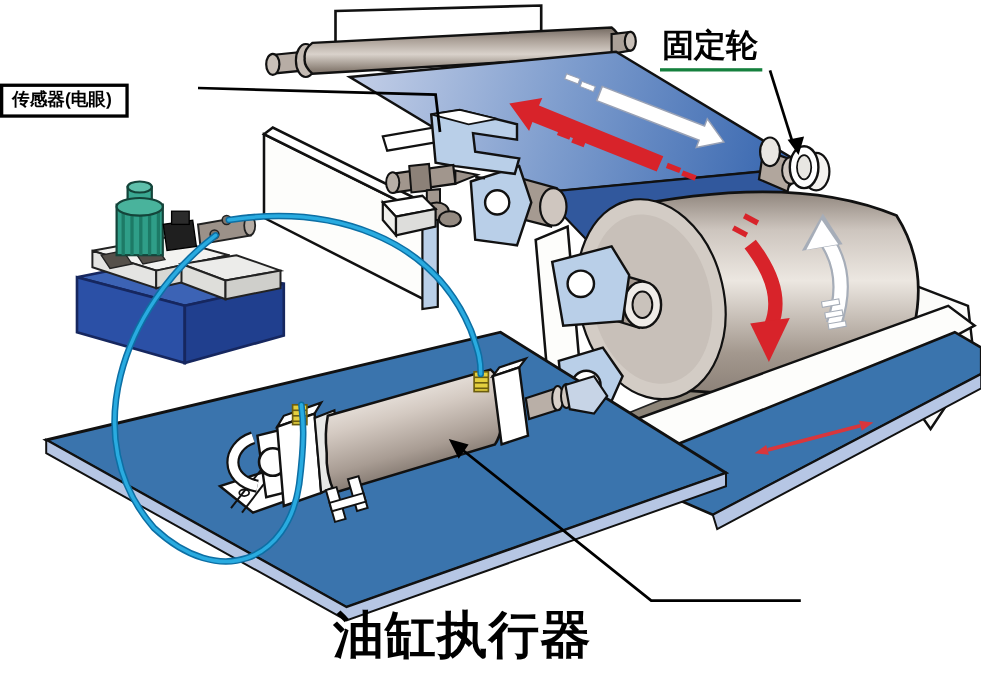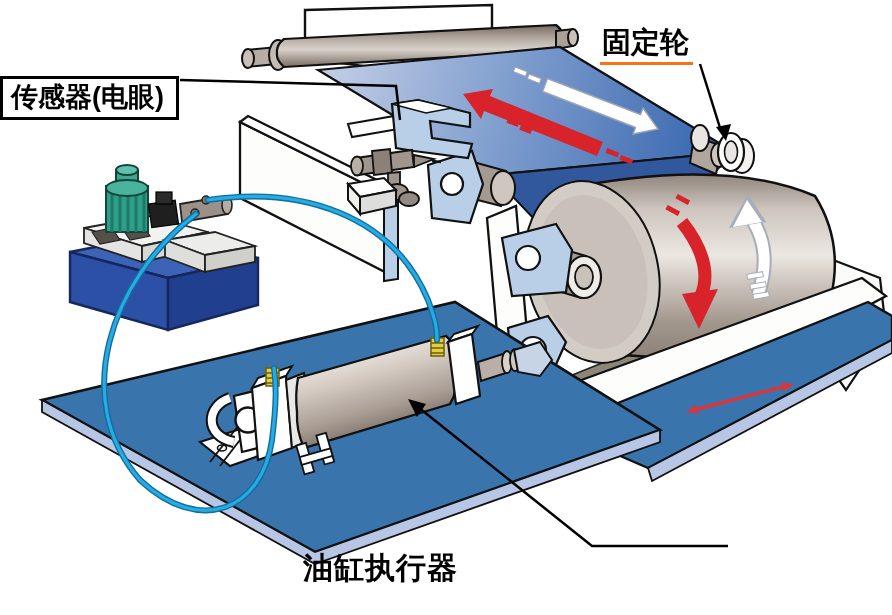--- a/index.html
+++ b/index.html
@@ -1,25 +1,25 @@
 <!DOCTYPE html>
 <html lang="zh" style="--web-blue-light: #b9c8e4; --web-blue-dark: #2e5fab; --base-plate-blue: #3a74ad; --plate-edge-light: #b6c6e4; --tank-blue: #2b50a6; --motor-green: #2f9e88; --bracket-blue: #b9cfe8; --roller-grey: #b3a89f; --arrow-red: #d8232a; --hose-cyan: #29abe0; --outline-black: #111111;"><head>
 <meta charset="utf-8">
 <style>
   html,body{margin:0;padding:0;background:#fff;}
   #stage{position:relative;width:892px;height:615px;background:#fff;overflow:hidden;
          font-family:"Liberation Sans","DejaVu Sans",sans-serif;}
   #art{position:absolute;left:0;top:0;}
   .lbl{position:absolute;color:#000;white-space:nowrap;line-height:1.15;}
   .lbl-sensor{left:0px;top:76px;border:3px solid #000;background:#fff;
-              padding:3px 12px 4px 8px;font-size:27px;font-weight:700;}
+              padding:3px 12px 4px 8px;font-size:16px;font-weight:700;}
   .lbl-fixed{left:600px;top:26px;font-size:29px;font-weight:700;
-             border-bottom:3px solid #f97316;padding:0 4px 3px 2px;}
+             border-bottom:3px solid #15803d;padding:0 4px 3px 2px;}
   .lbl-actuator{left:574px;top:550px;font-size:26px;font-weight:700;}
-  .lbl-title{left:303px;top:551px;font-size:30px;font-weight:900;letter-spacing:1px;}
+  .lbl-title{left:303px;top:551px;font-size:46px;font-weight:900;letter-spacing:1px;}
   
   .fill-base-blue{fill:var(--base-plate-blue,#3a74ad);}
   .fill-plate-edge{fill:var(--plate-edge-light,#b6c6e4);}
   .fill-tank{fill:var(--tank-blue,#2b50a6);}
   .fill-bracket{fill:var(--bracket-blue,#b9cfe8);}
   .fill-arrow-red{fill:var(--arrow-red,#d8232a);}
   .stroke-arrow-red{stroke:var(--arrow-red,#d8232a);}
   .fill-motor{fill:var(--motor-green,#2f9e88);}
   .hose-under{stroke:#0d6fa4;}
   .hose-over{stroke:var(--hose-cyan,#29abe0);}

